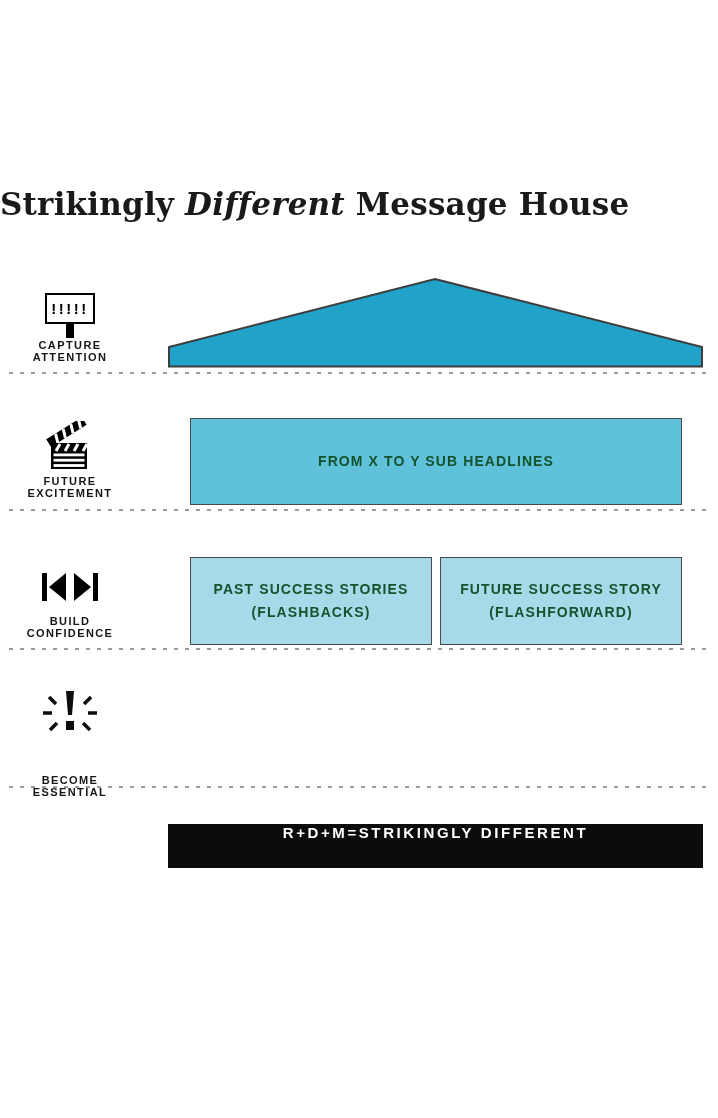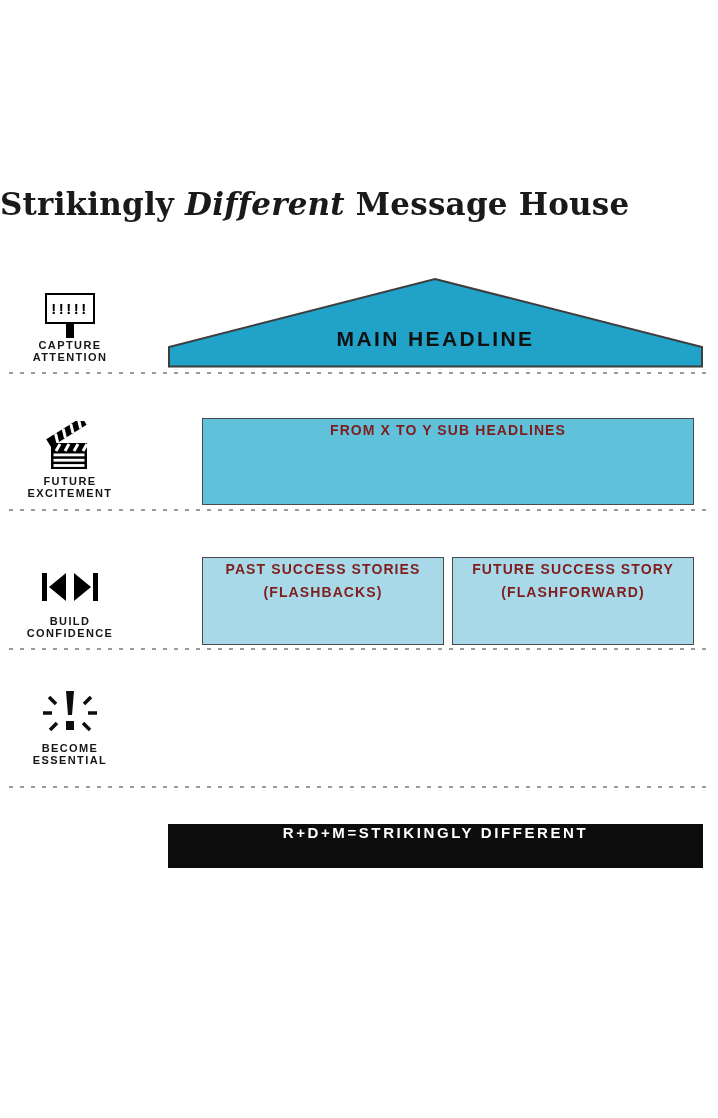--- a/index.html
+++ b/index.html
@@ -23,23 +23,23 @@
         font-weight:bold;font-size:15px;letter-spacing:2.5px;line-height:27px;color:#000;}
   .post{width:8px;height:14px;background:#000;}
 
   
   .roof{position:absolute;left:167px;top:277px;width:537px;height:91px;}
   .roof svg{position:absolute;left:0;top:0;}
   .roof-label{position:absolute;left:0;top:50px;width:537px;text-align:center;
               font-size:21px;font-weight:bold;letter-spacing:2.4px;color:#111;}
 
   
-  .hbox{position:absolute;border:1.5px solid #4a4a4a;display:flex;
+  .hbox{position:absolute;border:1.5px solid #4a4a4a;display:flex;align-items:center;
         justify-content:center;text-align:center;font-weight:bold;font-size:14px;
-        letter-spacing:1.1px;color:#7f1d1d;line-height:1.65;margin-left:12px;}
+        letter-spacing:1.1px;color:#14532d;line-height:1.65;}
   .box-sub{left:190px;top:418px;width:490px;height:85px;background:#5fc1da;}
   .box-past{left:190px;top:557px;width:240px;height:86px;background:#a7d9e8;}
   .box-future{left:440px;top:557px;width:240px;height:86px;background:#a7d9e8;}
   .box-why{left:190px;top:695px;width:490px;height:88px;background:#def0f6;}
 
   
   .dots{position:absolute;left:9px;width:699px;height:2px;
         background:repeating-linear-gradient(90deg,#9b9b9b 0 4px,transparent 4px 11px);}
 
   
@@ -64,21 +64,20 @@
   </div>
   <div class="rail-label" style="top:340px;">
     <div>CAPTURE</div>
     <div>ATTENTION</div>
   </div>
 
   <div class="roof">
     <svg width="537" height="91" viewBox="0 0 537 91">
       <polygon points="268,2 535,70 535,89.5 2,89.5 2,70" stroke="#3d3d3d" stroke-width="2" fill="#21a2c9"></polygon>
     </svg>
-    <div class="roof-label">MAIN HEADLINE</div>
   </div>
 
   <div class="dots" style="top:372px;"></div>
 
   <div class="rail-icon" style="top:421px;">
     <svg width="50" height="50" viewBox="0 0 50 50">
       <g transform="translate(6,26) rotate(-32)">
         <rect x="0" y="-9" width="42" height="9" fill="#000"></rect>
         <line x1="11" y1="-9" x2="8" y2="0" stroke="#fff" stroke-width="3"></line>
         <line x1="20" y1="-9" x2="17" y2="0" stroke="#fff" stroke-width="3"></line>
@@ -139,21 +138,21 @@
       <polygon points="27,3 35,3 33,27 29,27" fill="#0d0d0d"></polygon>
       <rect x="27" y="33" width="8" height="9" fill="#0d0d0d"></rect>
       <line x1="10" y1="9" x2="17" y2="16" stroke="#0d0d0d" stroke-width="3.5"></line>
       <line x1="52" y1="9" x2="45" y2="16" stroke="#0d0d0d" stroke-width="3.5"></line>
       <line x1="4" y1="25" x2="13" y2="25" stroke="#0d0d0d" stroke-width="3.5"></line>
       <line x1="58" y1="25" x2="49" y2="25" stroke="#0d0d0d" stroke-width="3.5"></line>
       <line x1="11" y1="42" x2="18" y2="35" stroke="#0d0d0d" stroke-width="3.5"></line>
       <line x1="51" y1="42" x2="44" y2="35" stroke="#0d0d0d" stroke-width="3.5"></line>
     </svg>
   </div>
-  <div class="rail-label" style="top:743px;text-align:center;">
+  <div class="rail-label" style="top:775px;text-align:center;">
     <div>BECOME</div>
     <div>ESSENTIAL</div>
   </div>
 
 
   <div class="dots" style="top:786px;"></div>
 
   <div class="footer">
     <span>R+D+M=STRIKINGLY DIFFERENT</span>
   </div>

